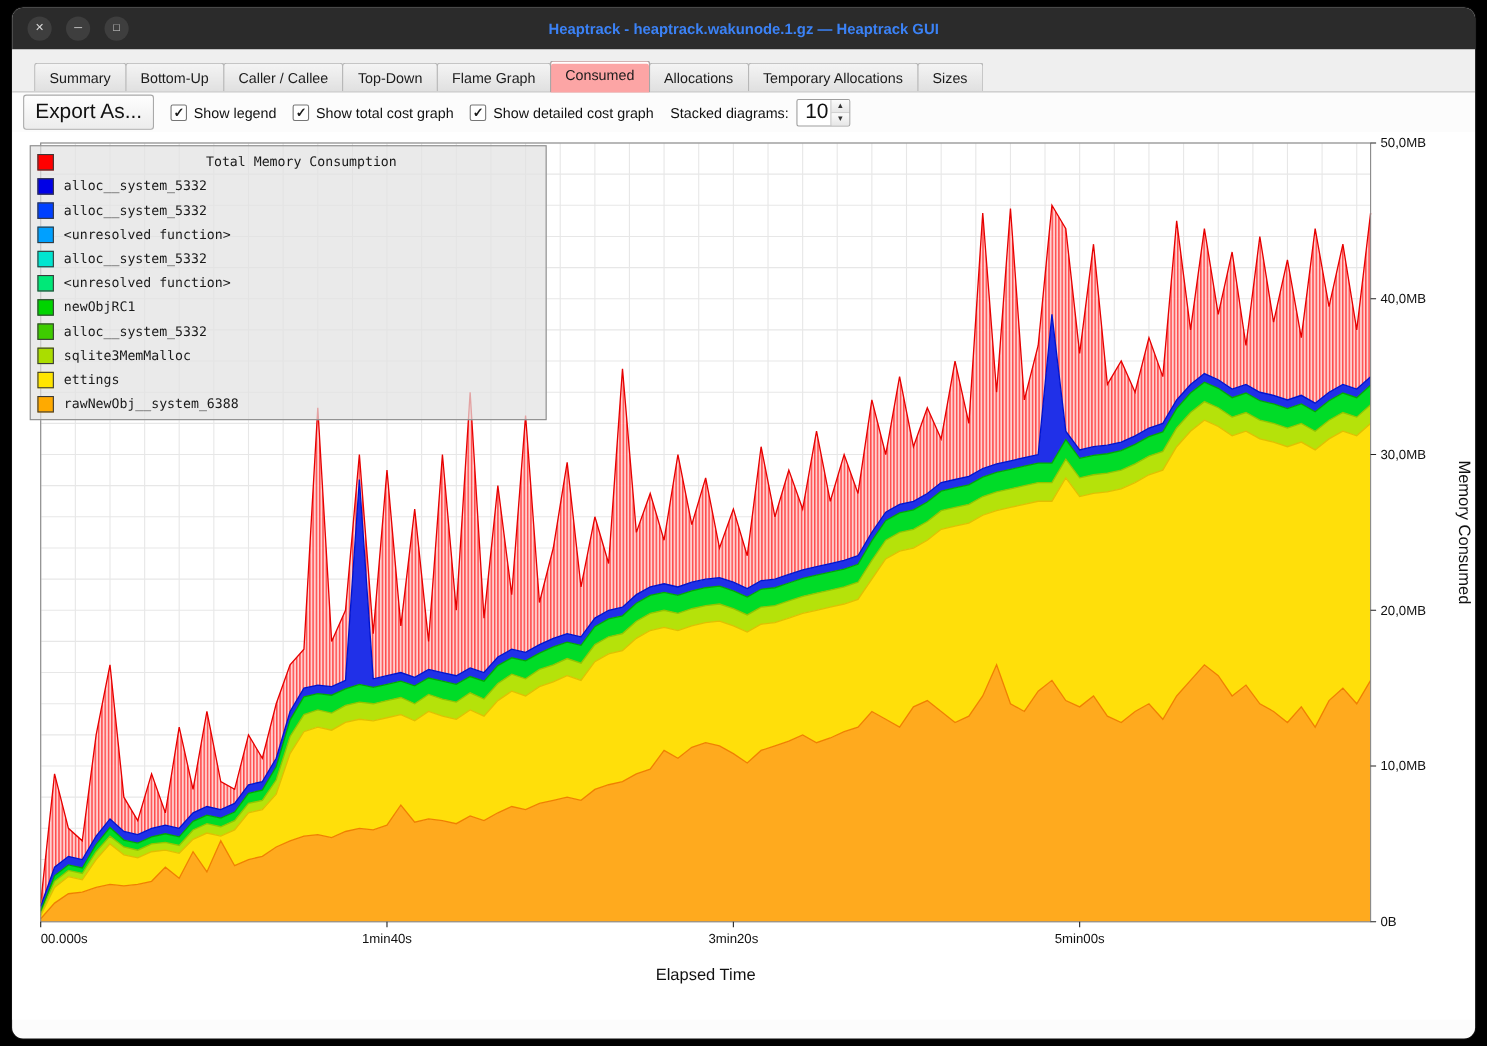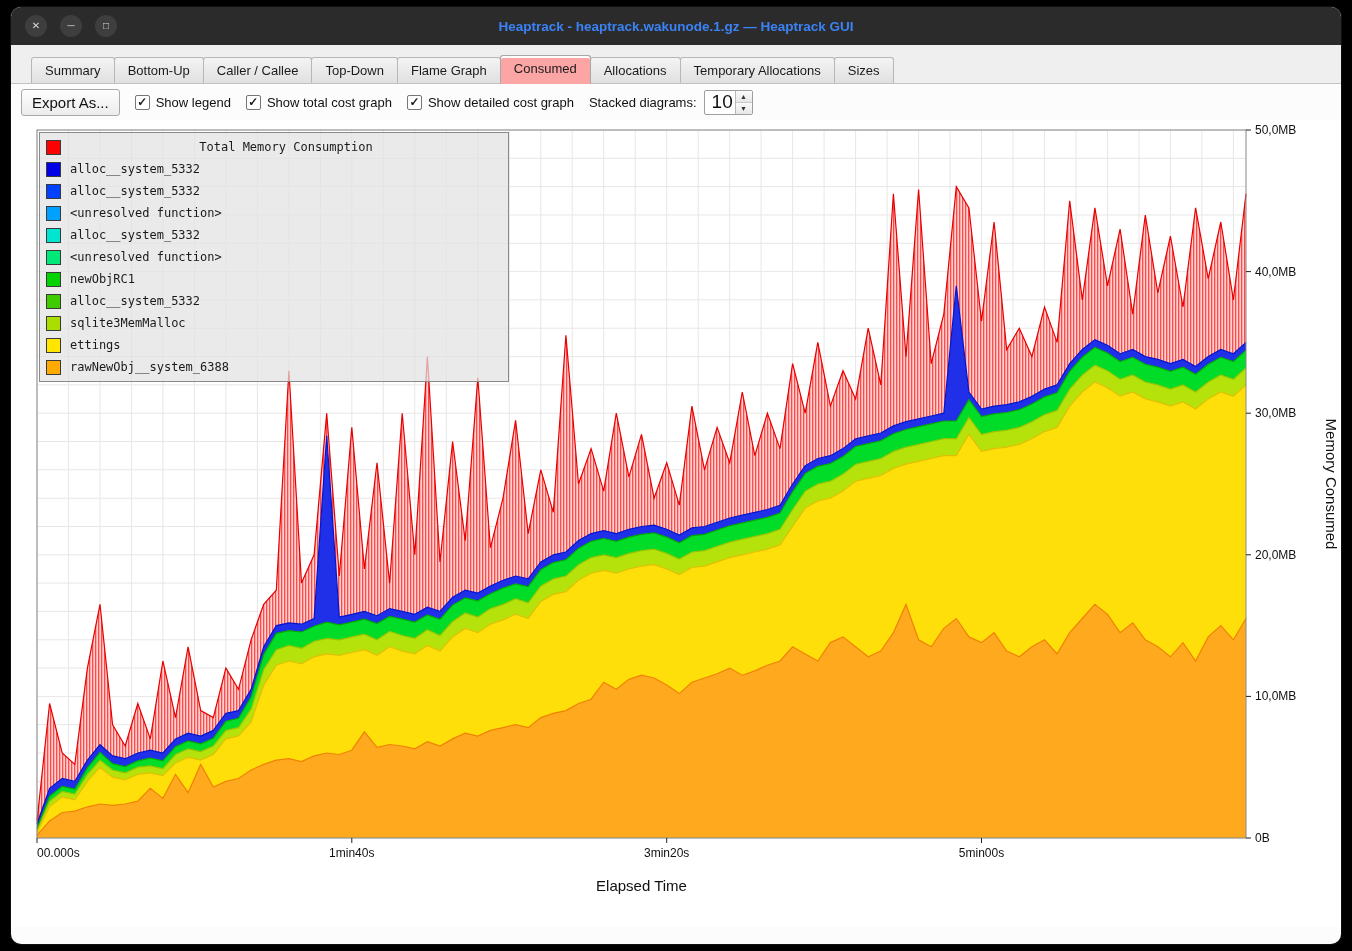--- a/index.html
+++ b/index.html
@@ -22,35 +22,35 @@
     border-bottom:1px solid #c3c3c3;position:relative}
   .tab{font-size:13px;color:#1b1b1b;padding:5px 13px;border:1px solid #b7b7b7;border-bottom:none;
     background:linear-gradient(#f4f4f4,#e0e0e0);margin-right:-1px;border-radius:3px 3px 0 0;
     height:26px;white-space:nowrap;position:relative}
   .tab.active{background:#fca5a5;height:29px;z-index:3;margin-bottom:-1px;border-color:#a7a7a7;
     box-shadow:inset 0 2px 0 #fff}
   
   #toolbar{height:36px;background:#fcfcfc;display:flex;align-items:center;gap:15px;
     padding:0 10px;font-size:13px;color:#111}
   #export-btn{border:1px solid #a9a9a9;border-radius:3px;background:linear-gradient(#fefefe,#ececec);
-    padding:4px 10px;font-size:15px;color:#111;font-family:"Liberation Sans",sans-serif}
+    padding:4px 10px;font-size:19px;color:#111;font-family:"Liberation Sans",sans-serif}
   .cb{display:flex;align-items:center;gap:6px}
   .cb .box{width:15px;height:15px;border:1px solid #767676;background:#fff;border-radius:2px;
     display:flex;align-items:center;justify-content:center;font-size:12px;color:#1a1a1a;font-weight:bold}
   #stacked{display:flex;align-items:center;gap:7px}
   .spin{display:flex;align-items:stretch;border:1px solid #9e9e9e;border-radius:2px;background:#fff;height:25px}
   .spin .val{width:30px;display:flex;align-items:center;padding-left:7px;font-size:19px;color:#111}
   .spin .arrows{display:flex;flex-direction:column;border-left:1px solid #b8b8b8;width:17px}
   .spin .arrows span{flex:1;display:flex;align-items:center;justify-content:center;font-size:7px;
     color:#333;background:linear-gradient(#fbfbfb,#e7e7e7)}
   .spin .arrows span:first-child{border-bottom:1px solid #c9c9c9}
   
   #chart-area{position:relative;height:807px;background:#ffffff}
   #chart-svg{position:absolute;left:0;top:0}
-  #legend{position:absolute;left:28px;top:12px;width:470px;
+  #legend{position:absolute;left:16px;top:12px;width:470px;
     background:rgba(226,226,226,0.72);border:1px solid #8a8a8a;padding:3px 6px;
     font-family:"DejaVu Sans Mono",monospace;font-size:12px;color:#1a1a1a}
   .lrow{display:flex;align-items:center;height:22px;gap:9px}
   .lrow .sw{width:15px;height:15px;border:1px solid #3a3a3a;flex:none}
   .lrow .lt{white-space:nowrap}
   .lrow.title-row .lt{flex:1;text-align:center}
 </style>
 </head>
 <body>
 

